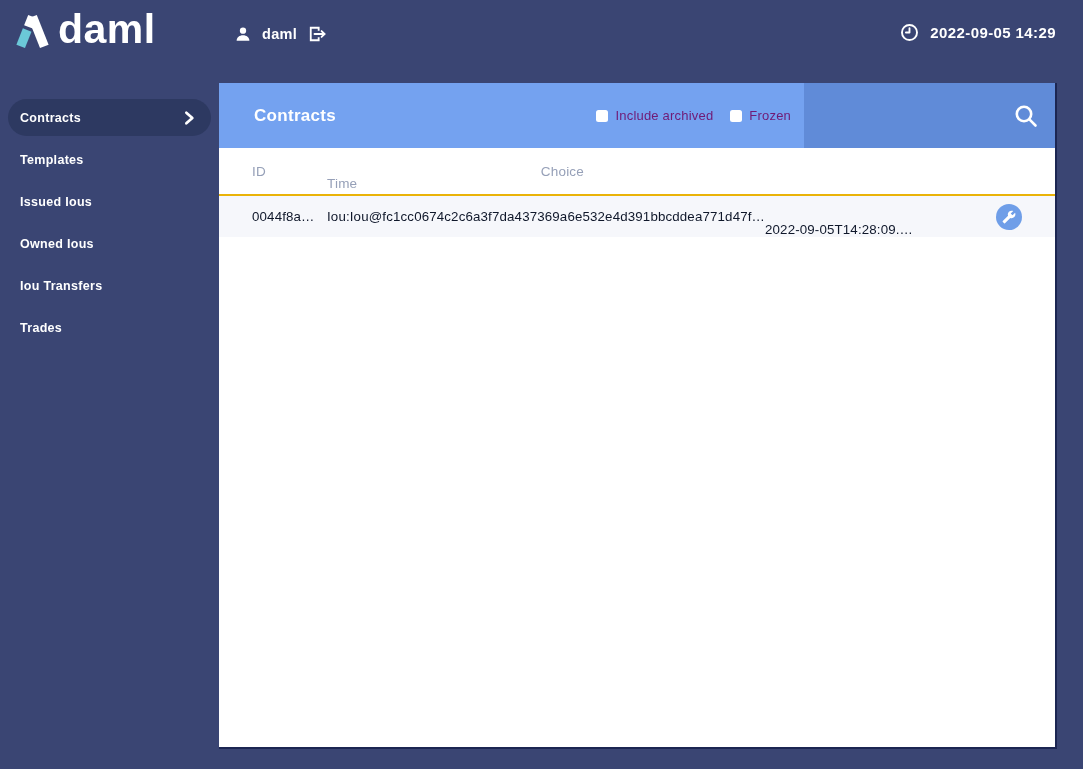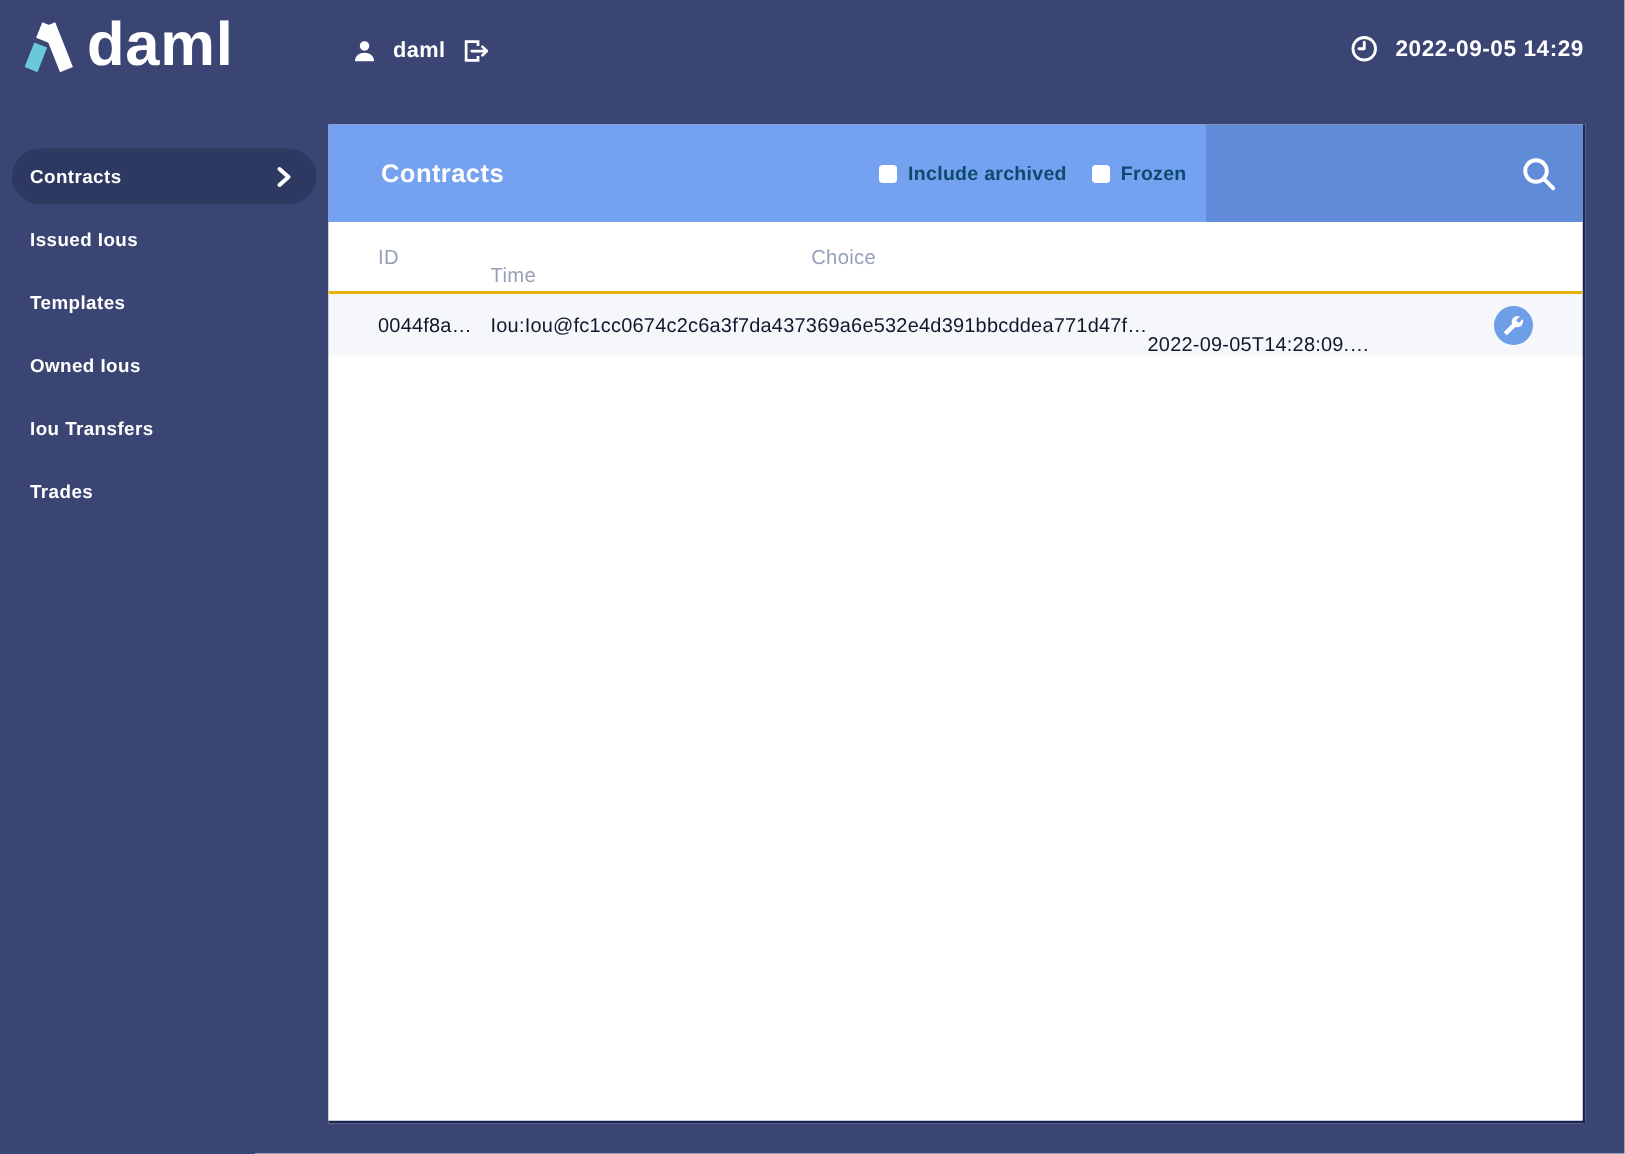--- a/index.html
+++ b/index.html
@@ -36,21 +36,21 @@
     position:absolute; left:219px; top:83px; width:838px; height:666px;
     background:#fff; border-right:2px solid #1C2652; border-bottom:2px solid #1C2652;
     display:flex; flex-direction:column;
   }
   .content-header { height:65px; flex:none; display:flex; }
   .header-left { flex:1; background:#74A2F0; display:flex; align-items:center; }
   .page-title { margin-left:35px; color:#fff; font-size:17px; font-weight:bold; letter-spacing:0.3px; }
   .filters { margin-left:auto; margin-right:13px; display:flex; align-items:center; gap:17px; }
   .filter { display:flex; align-items:center; gap:7px; cursor:pointer; }
   .checkbox { width:12px; height:12px; background:#fff; border-radius:2.5px; flex:none; }
-  .filter-label { color:#0c4a6e; font-size:13px; font-weight:bold; letter-spacing:0.2px; }
+  .filter-label { color:#701a75; font-size:13px; font-weight:normal; letter-spacing:0.2px; }
   .header-search { width:251px; background:#608BD8; display:flex; align-items:center; }
   .search-icon { margin-left:auto; margin-right:15px; width:28px; height:28px; cursor:pointer; }
 
   
   .thead {
     height:48px; flex:none; display:flex; align-items:center;
     color:#96A0B8; font-size:13.5px; letter-spacing:0.2px;
     border-bottom:2px solid #eab308; background:#fff;
   }
   .trow {
@@ -105,24 +105,24 @@
 </div>
 
 <nav class="sidebar">
   <div class="nav-item active">
     <span>Contracts</span>
     <svg class="chevron" viewBox="0 0 24 24" fill="none" stroke="#ffffff" stroke-width="4" stroke-linecap="round" stroke-linejoin="round">
       <polyline points="8 4 17 12 8 20"></polyline>
     </svg>
   </div>
   <div class="nav-item">
-    <span>Issued Ious</span>
+    <span>Templates</span>
   </div>
   <div class="nav-item">
-    <span>Templates</span>
+    <span>Issued Ious</span>
   </div>
   <div class="nav-item">
     <span>Owned Ious</span>
   </div>
   <div class="nav-item">
     <span>Iou Transfers</span>
   </div>
   <div class="nav-item">
     <span>Trades</span>
   </div>

